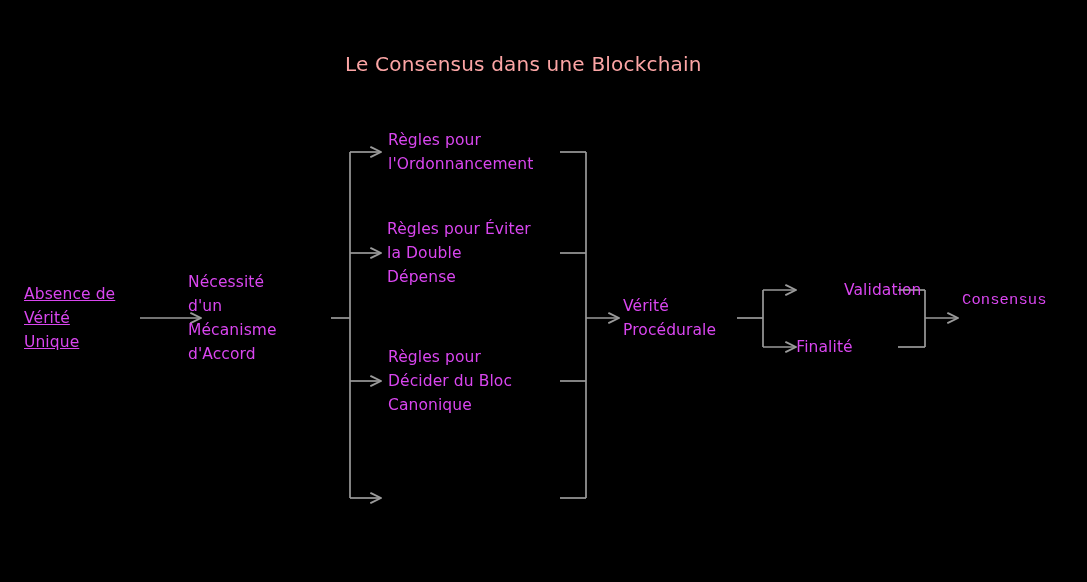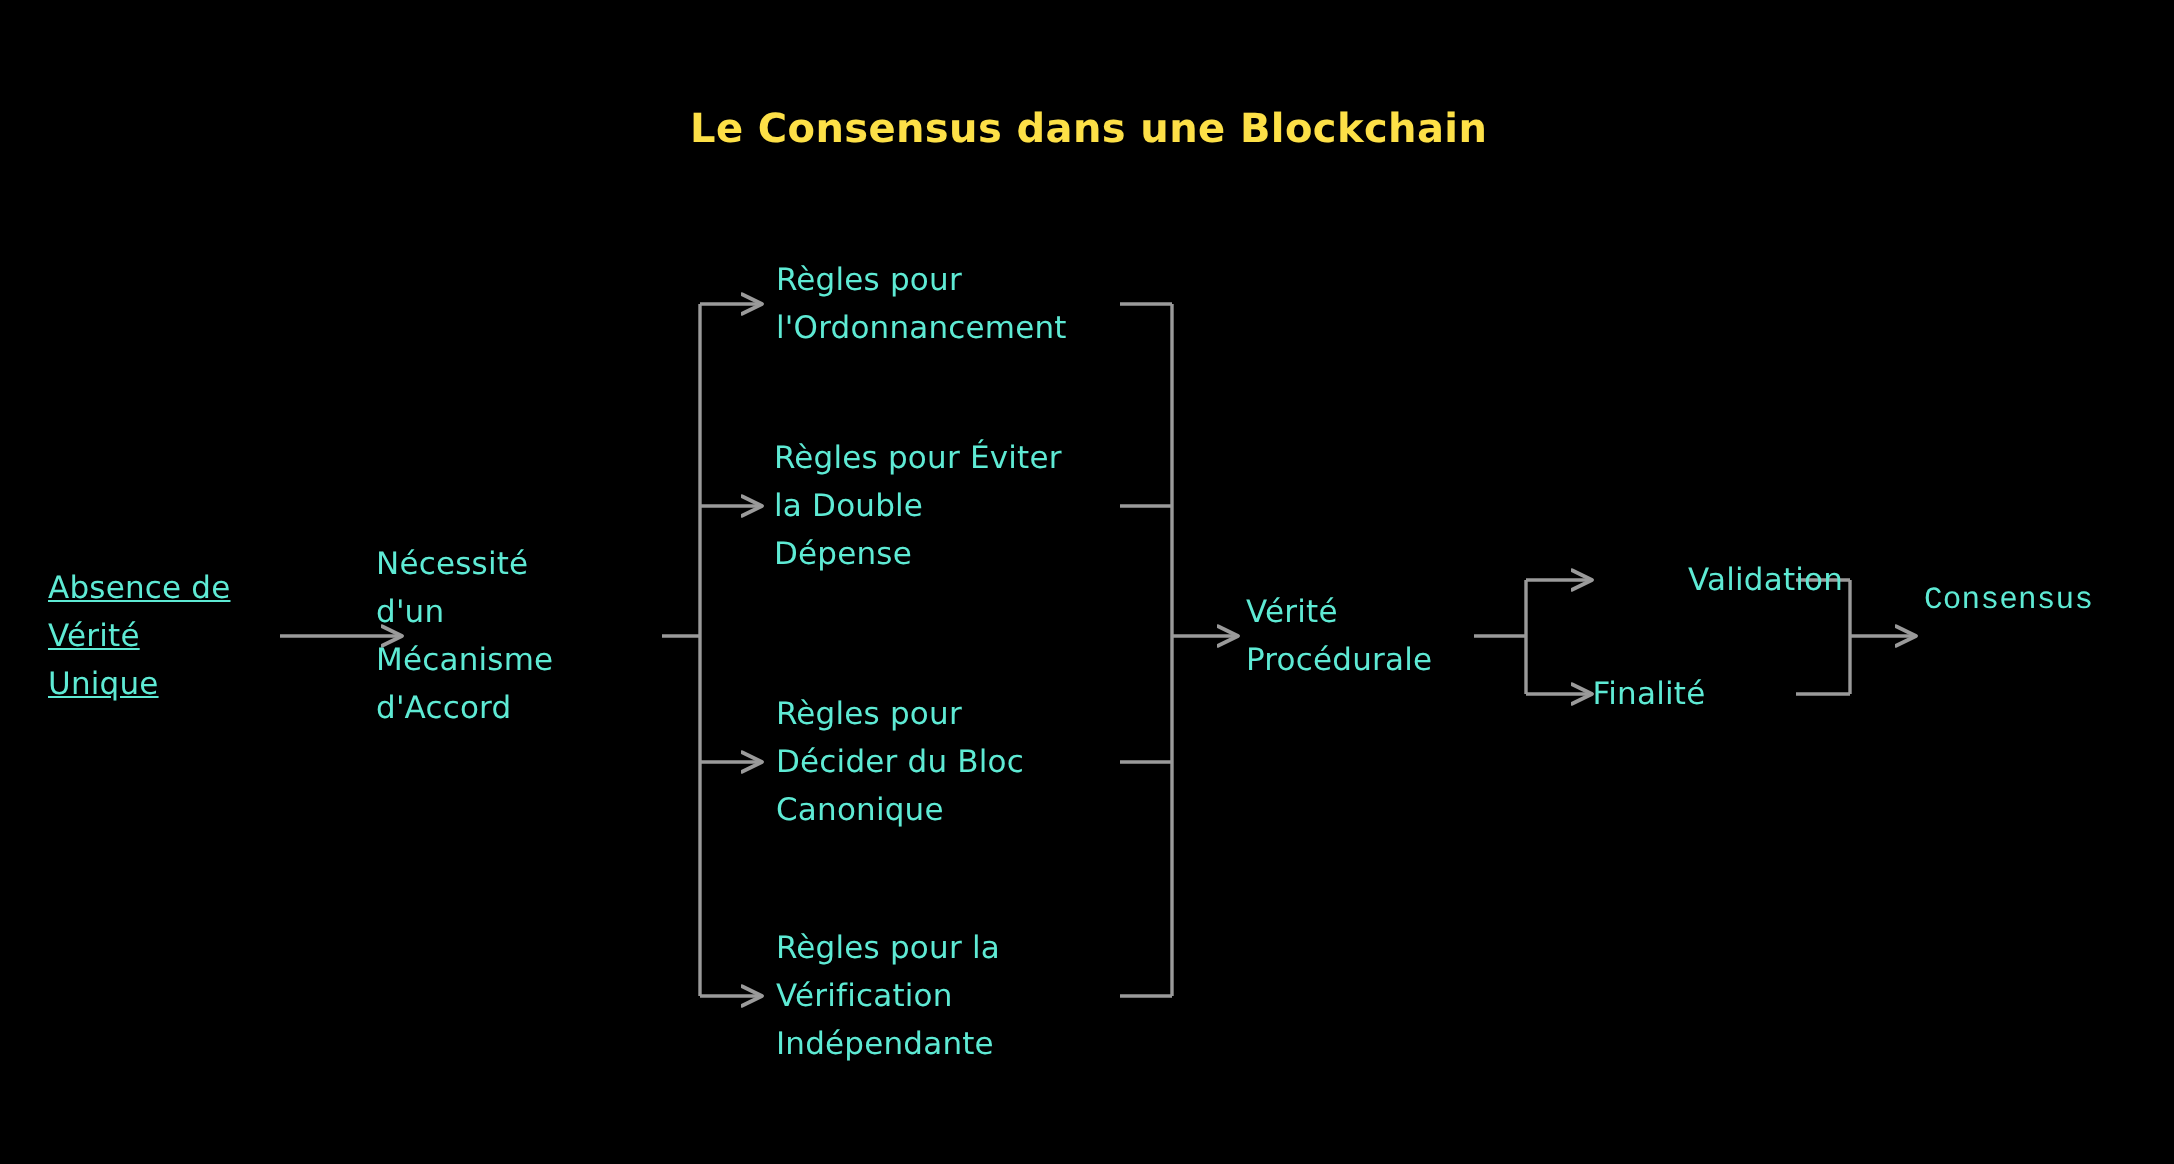--- a/index.html
+++ b/index.html
@@ -21,32 +21,32 @@
   #wires {
     position: absolute;
     left: 0;
     top: 0;
     width: 1087px;
     height: 582px;
     pointer-events: none;
   }
   .node {
     position: absolute;
-    color: #5eead4;
+    color: #d946ef;
     font-size: 15.5px;
     line-height: 24px;
     font-weight: 400;
     letter-spacing: 0.1px;
     white-space: pre-line;
   }
   .title {
     position: absolute;
-    color: #fde047;
+    color: #fca5a5;
     font-size: 20px;
-    font-weight: 700;
+    font-weight: 400;
     letter-spacing: 0.2px;
     white-space: nowrap;
   }
   
   #n-absence      { left: 24px;  top: 318px; transform: translateY(-50%); width: 120px; text-decoration: underline; }
   #n-necessite    { left: 188px; top: 318px; transform: translateY(-50%); width: 125px; }
   #n-rule-1       { left: 388px; top: 152px; transform: translateY(-50%); width: 172px; }
   #n-rule-2       { left: 387px; top: 253px; transform: translateY(-50%); width: 172px; }
   #n-rule-3       { left: 388px; top: 381px; transform: translateY(-50%); width: 172px; }
   #n-rule-4       { left: 388px; top: 498px; transform: translateY(-50%); width: 172px; }
@@ -109,22 +109,19 @@
 Mécanisme
 d'Accord</div>
   <div class="node" id="n-rule-1">Règles pour
 l'Ordonnancement</div>
   <div class="node" id="n-rule-2">Règles pour Éviter
 la Double
 Dépense</div>
   <div class="node" id="n-rule-3">Règles pour
 Décider du Bloc
 Canonique</div>
-  <div class="node" id="n-rule-4">Règles pour la
-Vérification
-Indépendante</div>
   <div class="node" id="n-verite">Vérité
 Procédurale</div>
   <div class="node" id="n-validation">Validation</div>
   <div class="node" id="n-finalite">Finalité</div>
   <div class="node" id="n-consensus">Consensus</div>
 
 </div>
 
 </body></html>

